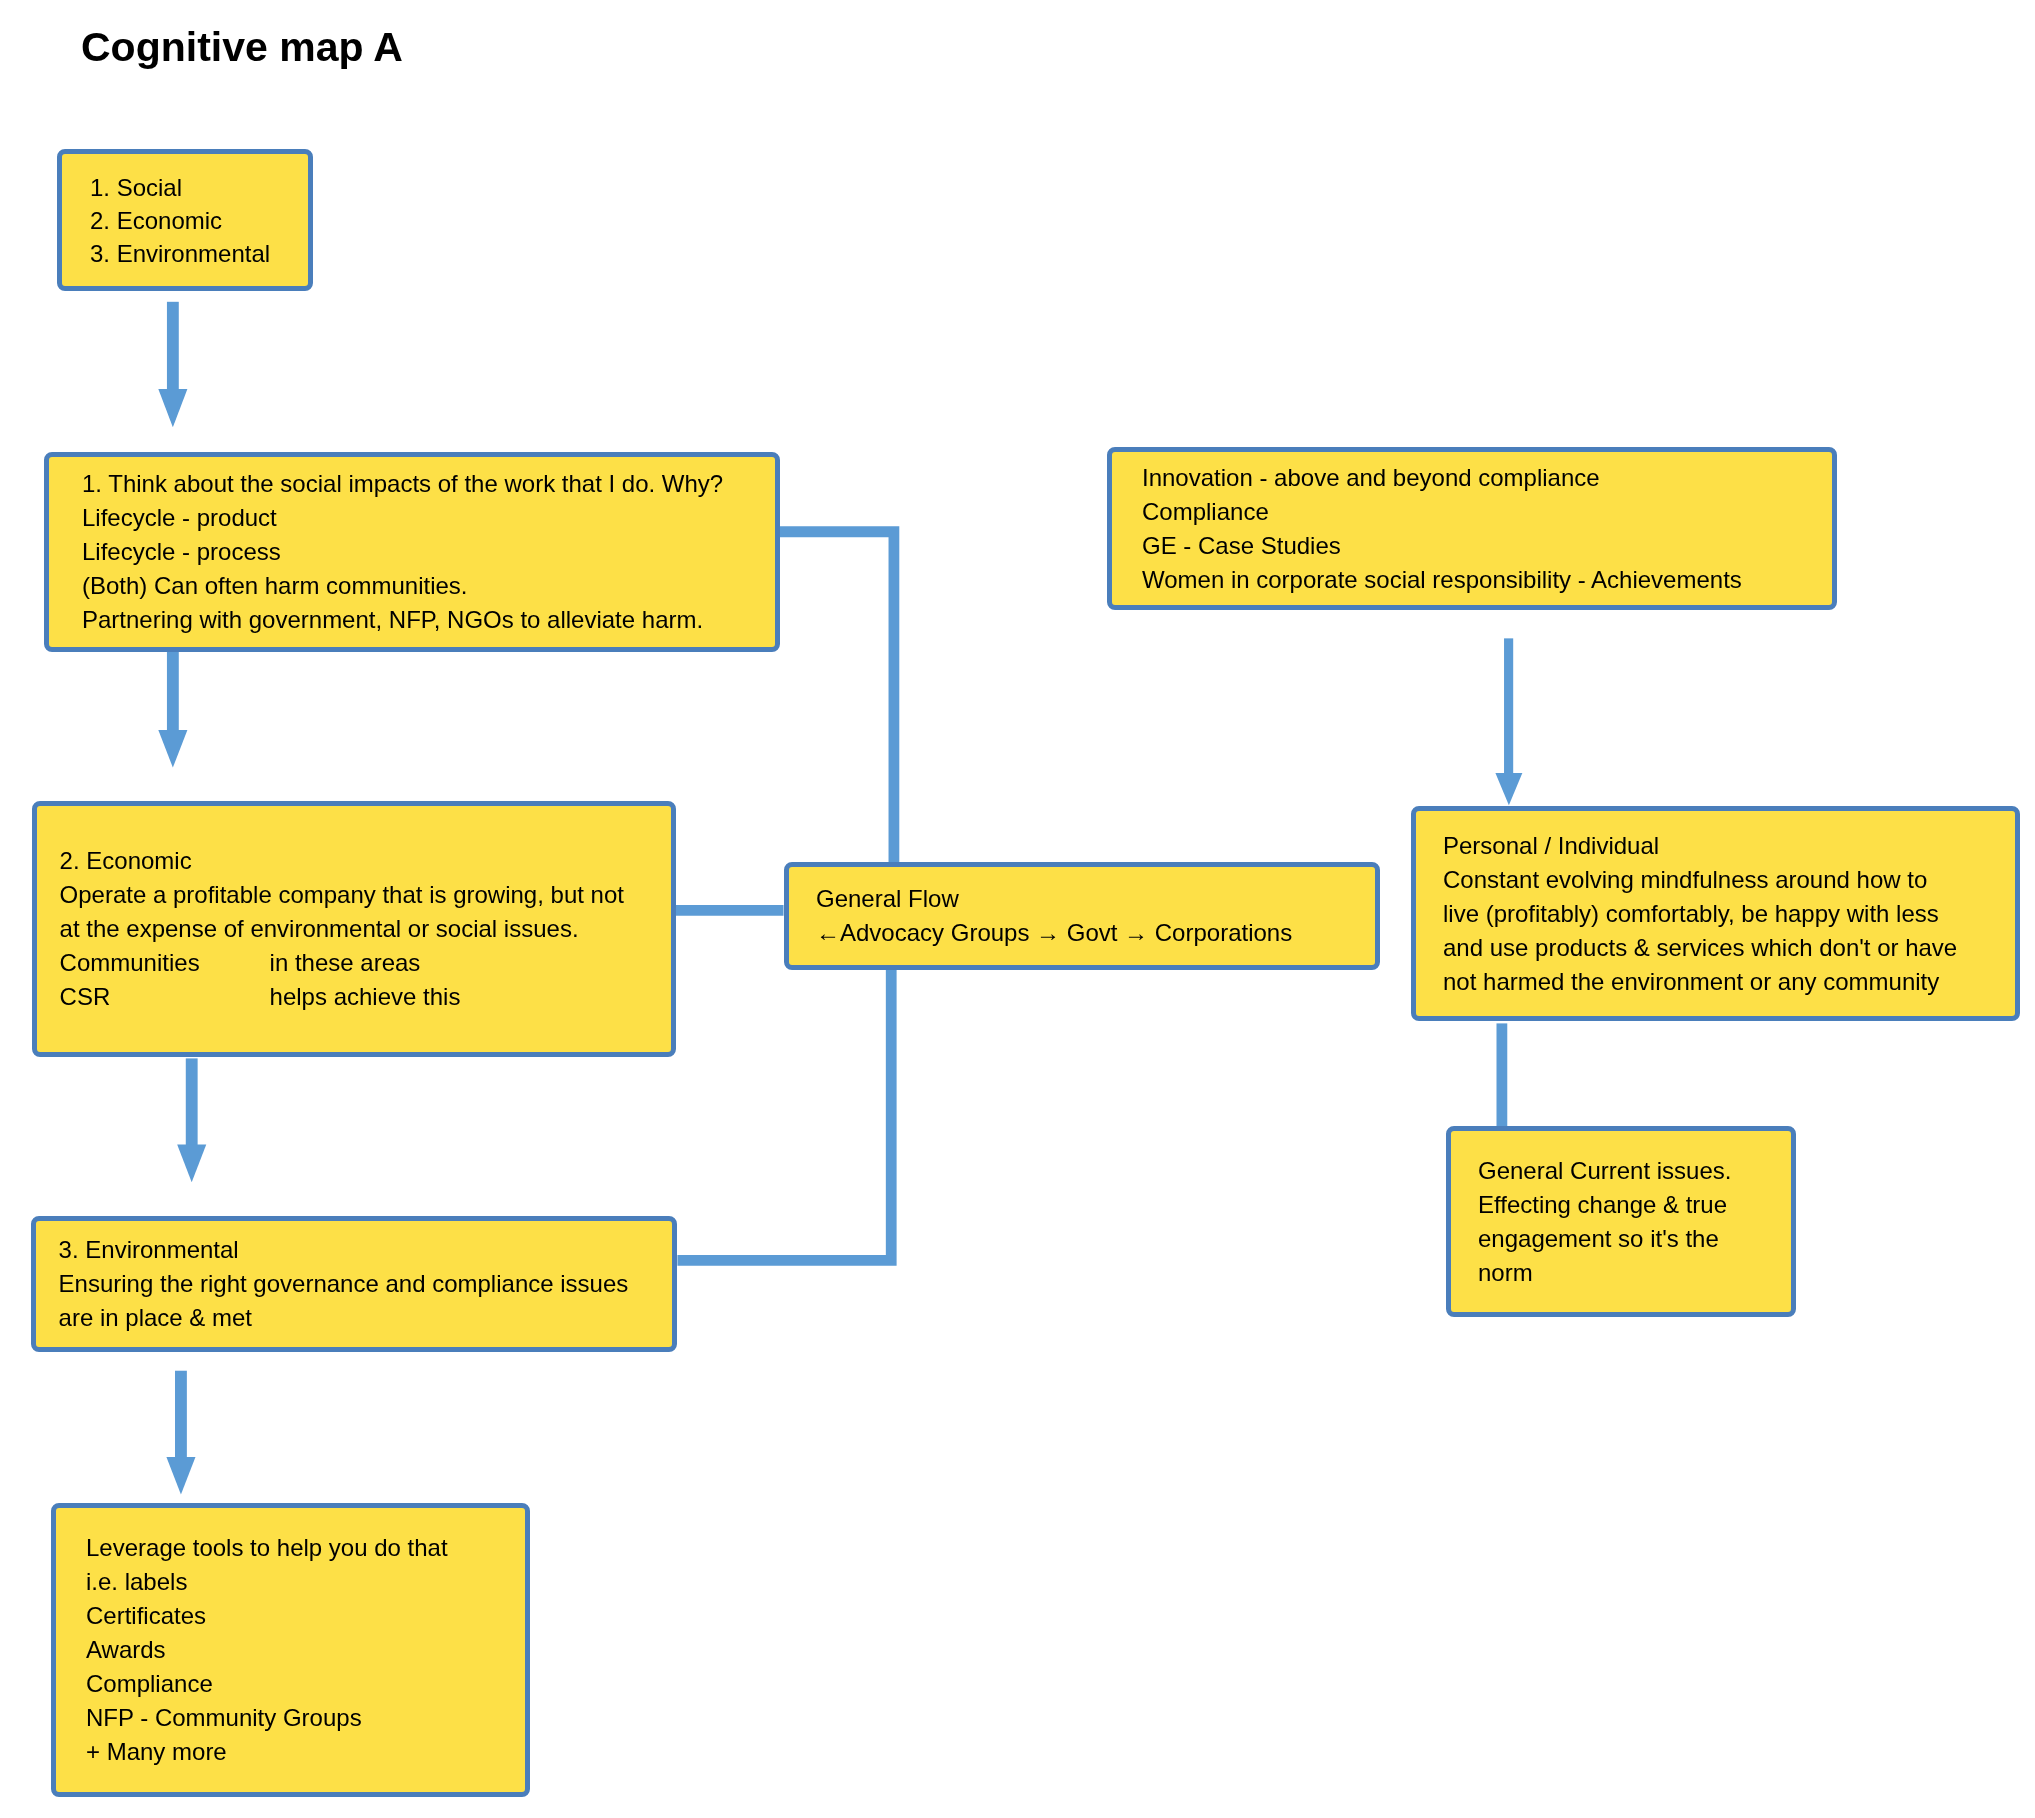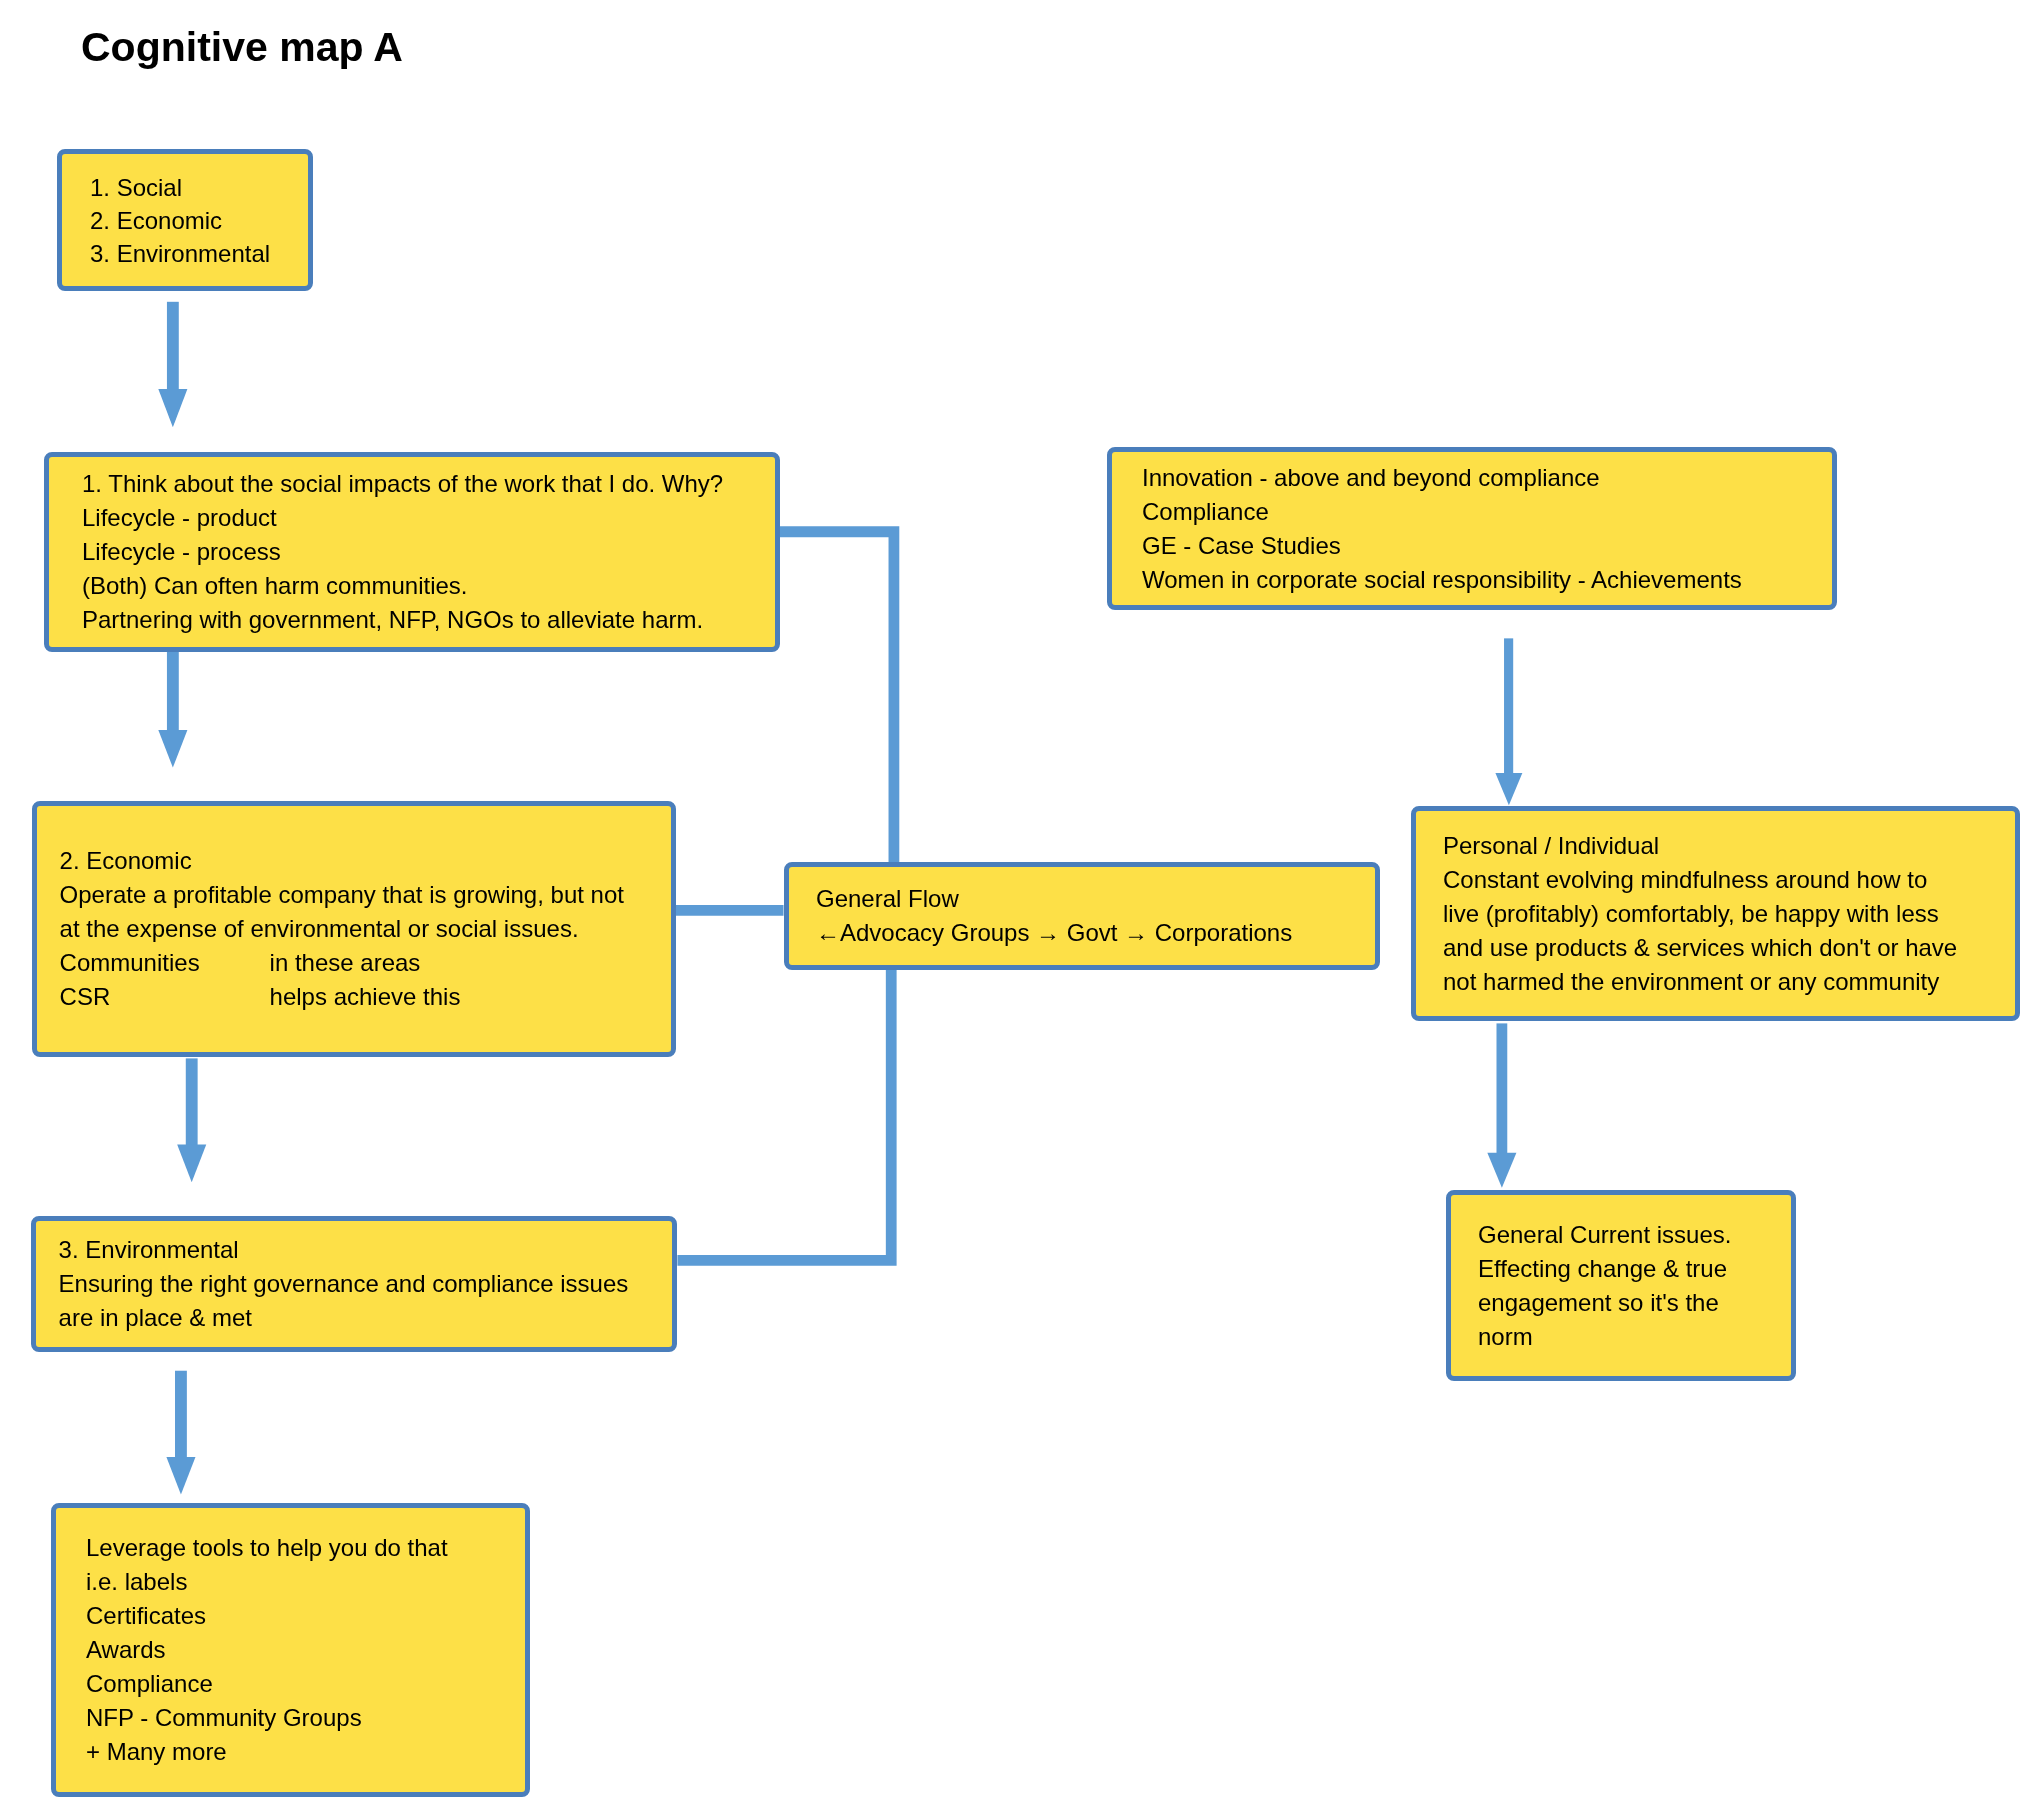--- a/index.html
+++ b/index.html
@@ -152,21 +152,21 @@
   <div class="box just" style="left:1411px;top:806px;width:609px;height:215px;">
     <div class="pad" style="padding:0 28px 0 27px;font-size:24px;line-height:34px;">
       <span class="line lastline">Personal / Individual</span>
       <span class="line">Constant evolving mindfulness around how to</span>
       <span class="line">live (profitably) comfortably, be happy with less</span>
       <span class="line">and use products &amp; services which don't or have</span>
       <span class="line lastline">not harmed the environment or any community</span>
     </div>
   </div>
 
-  <div class="box just" style="left:1446px;top:1190px;width:350px;height:191px;">
+  <div class="box just" style="left:1446px;top:1126px;width:350px;height:191px;">
     <div class="pad" style="padding:0 22.6px 0 27px;font-size:24px;line-height:34px;">
       <span class="line lastline">General Current issues.</span>
       <span class="line">Effecting change &amp; true</span>
       <span class="line">engagement so it's the</span>
       <span class="line lastline">norm</span>
     </div>
   </div>
 
 </div>
 

